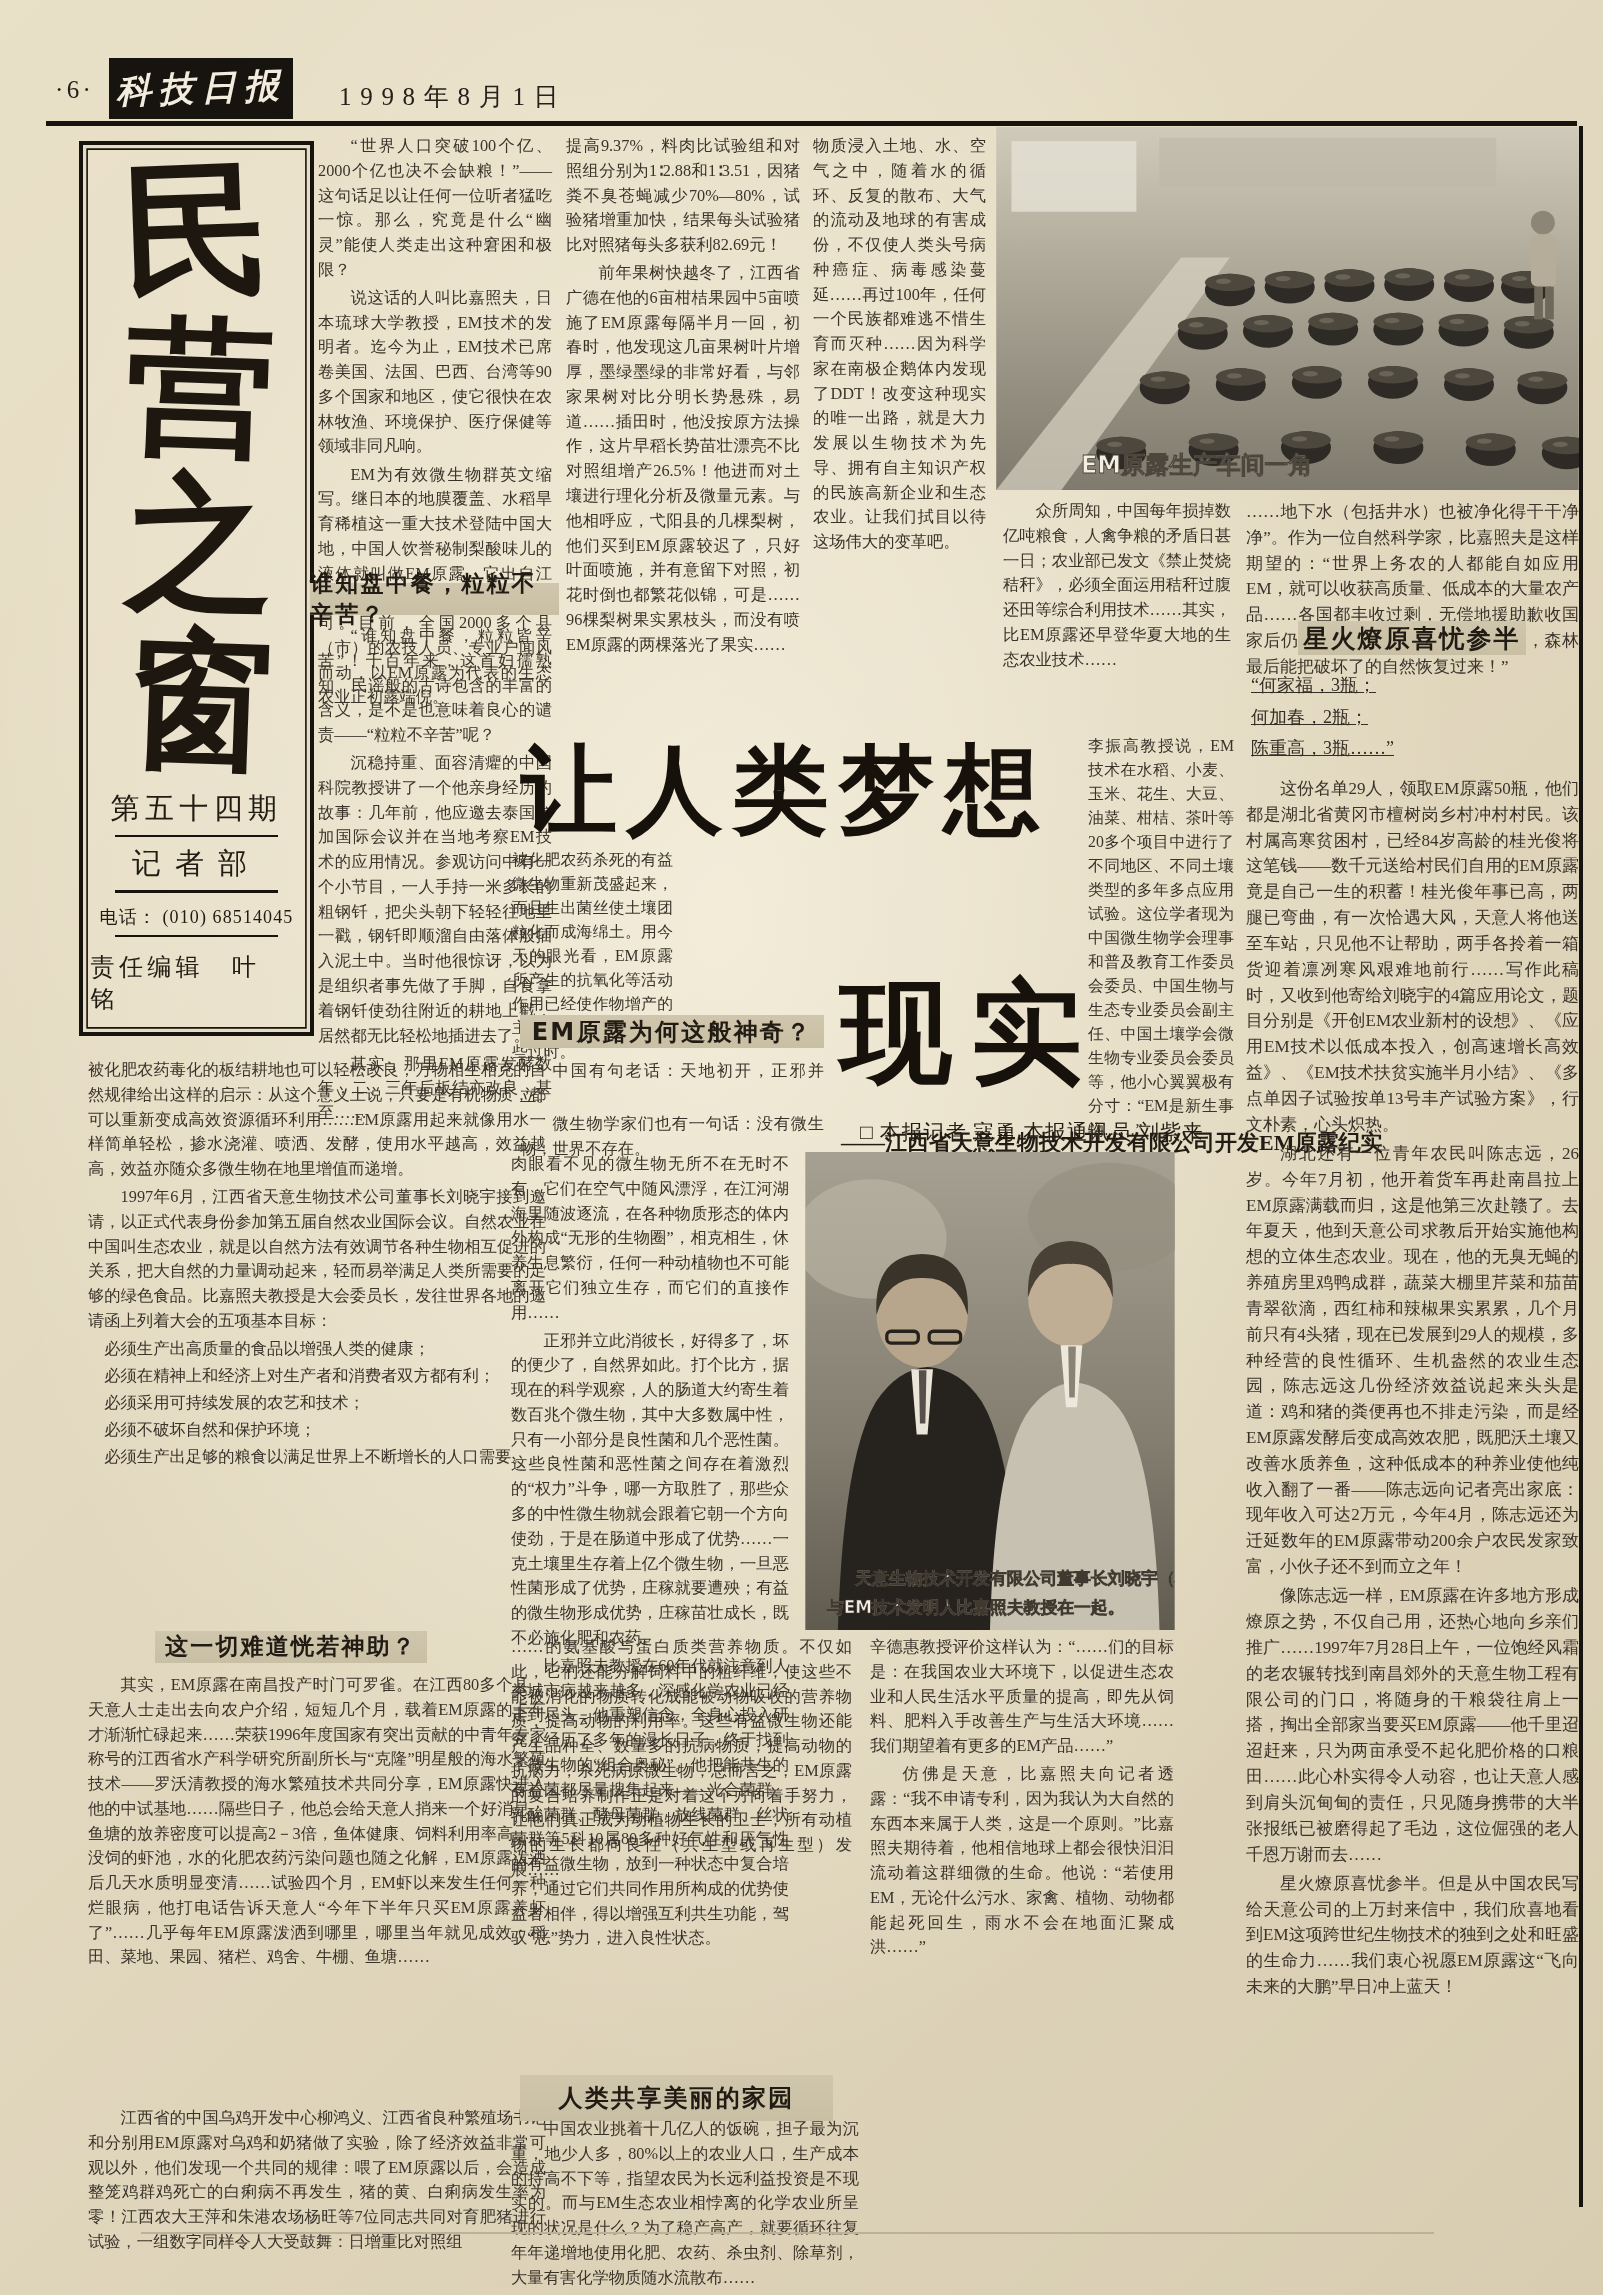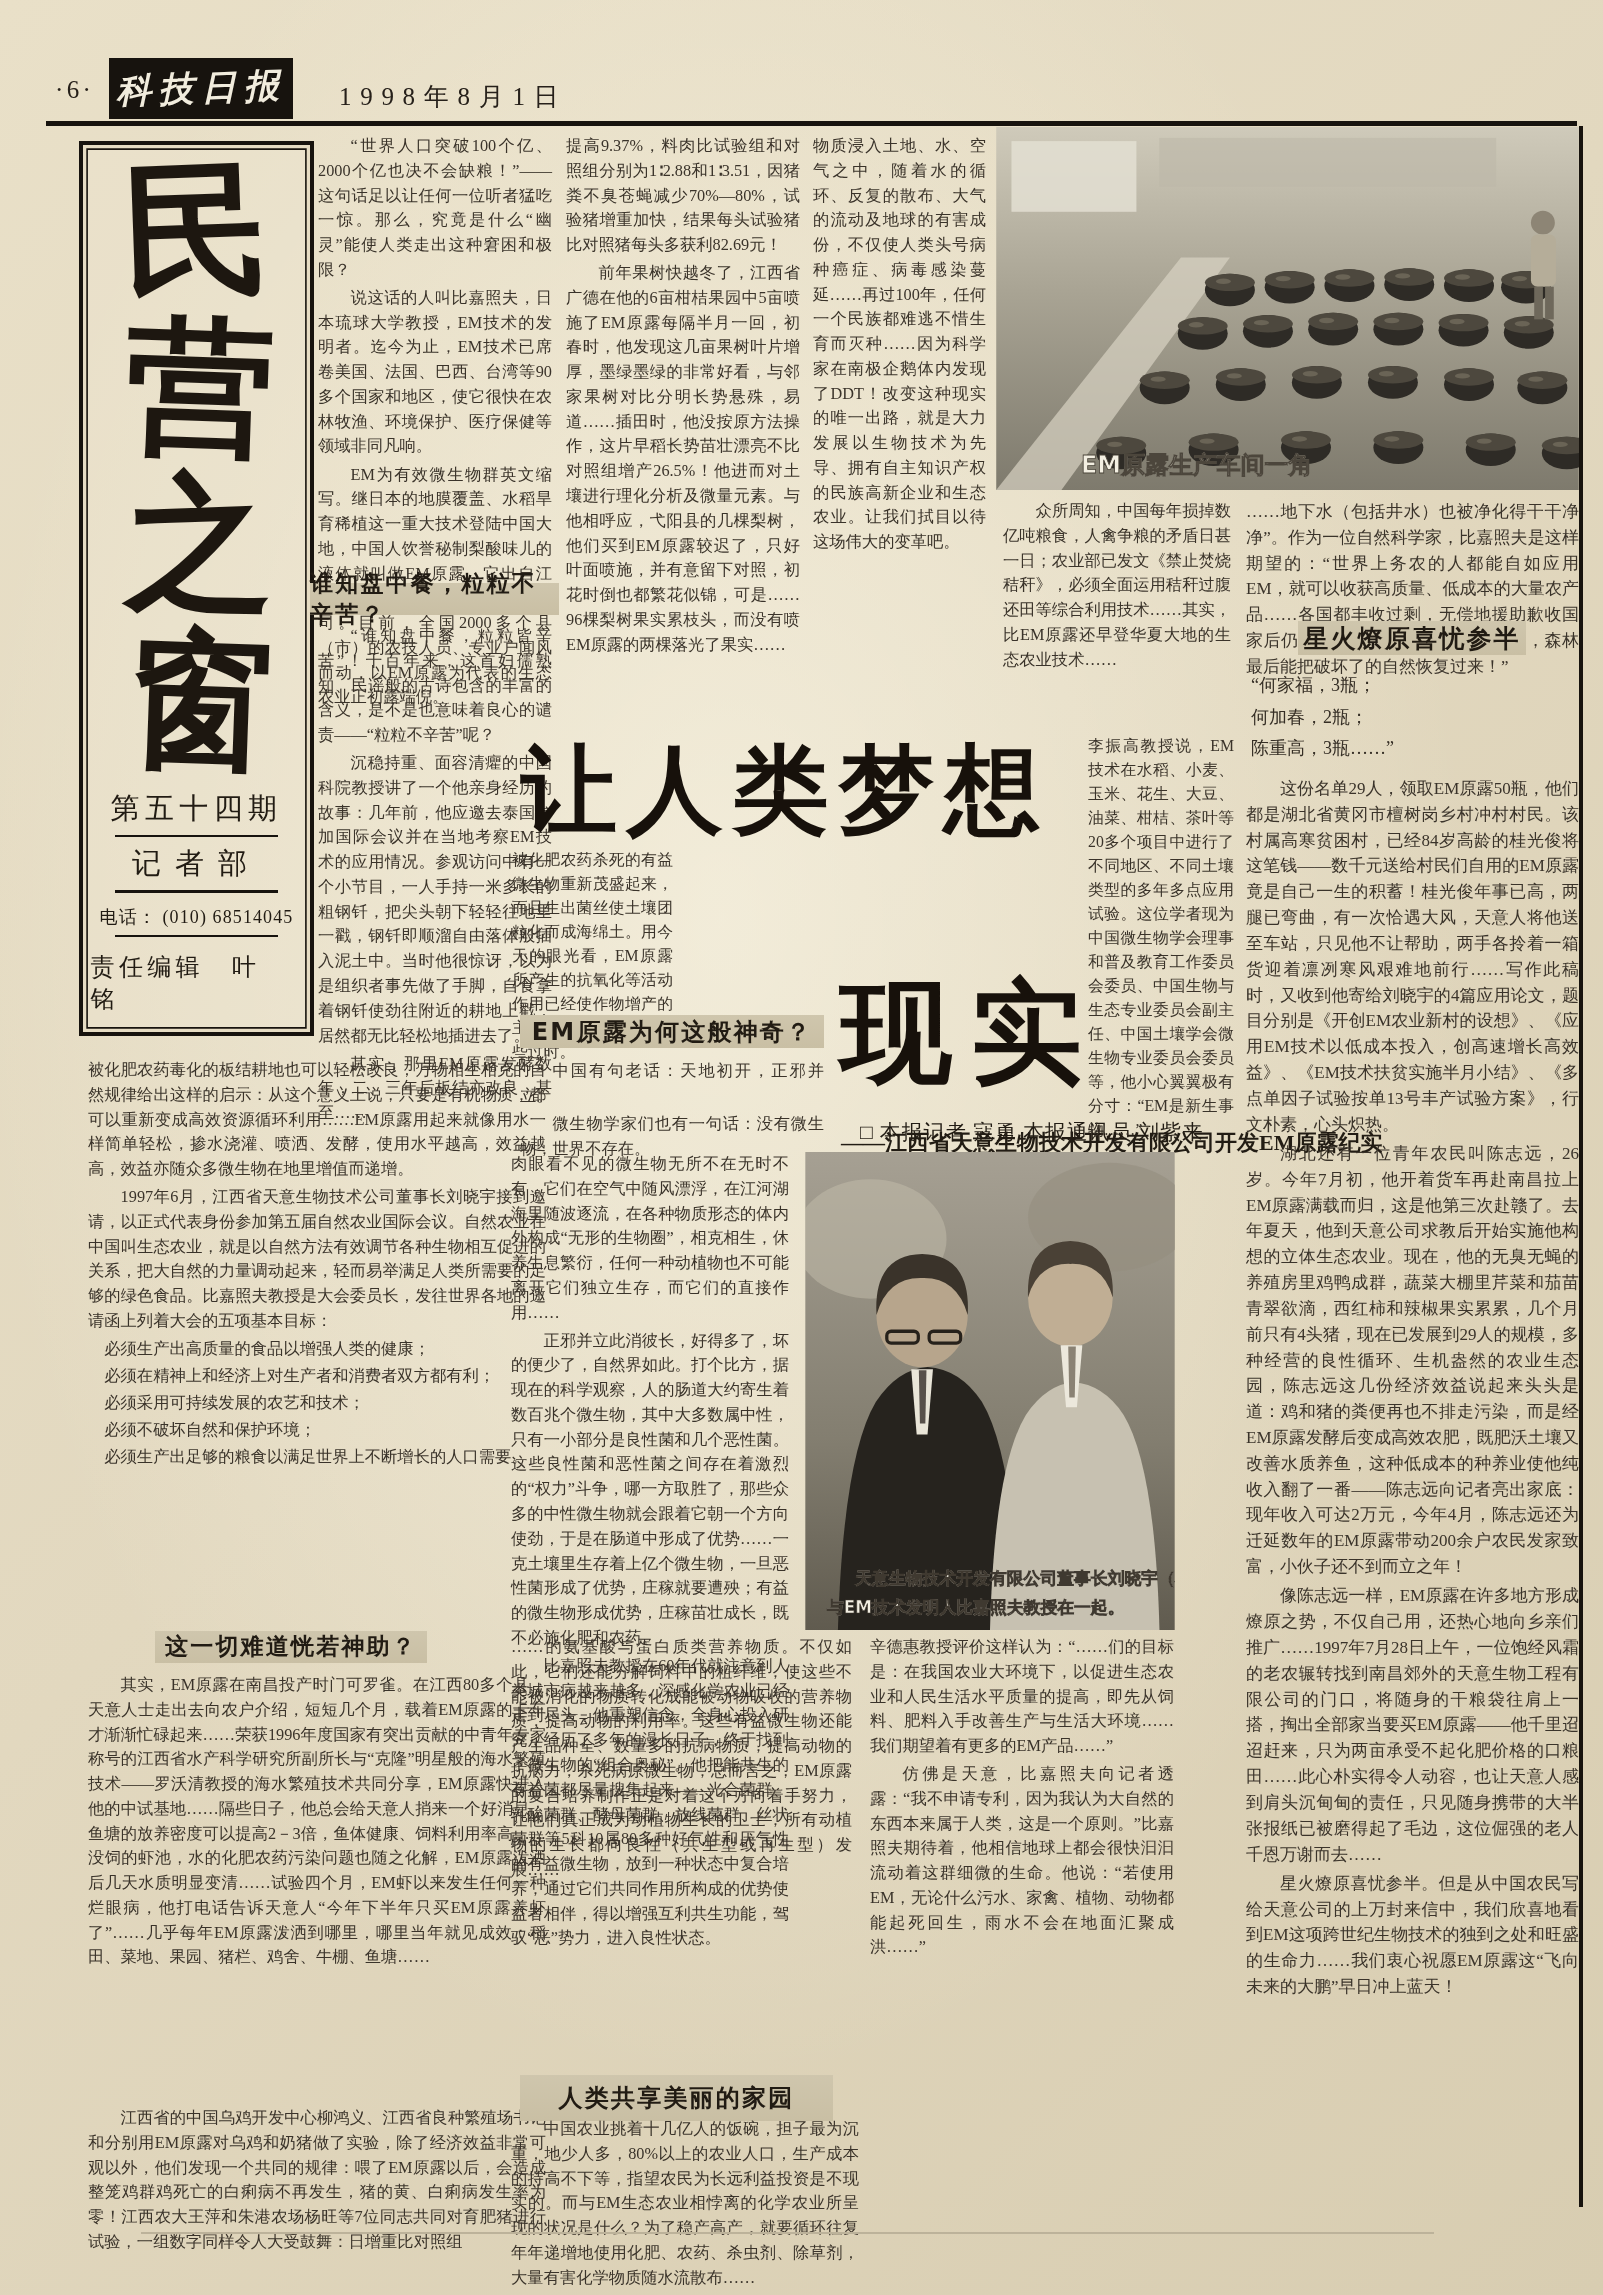--- a/index.html
+++ b/index.html
@@ -244,21 +244,21 @@
     <p class="noind">辛德惠教授评价这样认为：“……们的目标是：在我国农业大环境下，以促进生态农业和人民生活水平质量的提高，即先从饲料、肥料入手改善生产与生活大环境……我们期望着有更多的EM产品……”</p>
     <p>仿佛是天意，比嘉照夫向记者透露：“我不申请专利，因为我认为大自然的东西本来属于人类，这是一个原则。”比嘉照夫期待着，他相信地球上都会很快汩汩流动着这群细微的生命。他说：“若使用EM，无论什么污水、家禽、植物、动物都能起死回生，雨水不会在地面汇聚成洪……”</p>
   </div>
 
   <div class="abs col" style="left:1246px;top:499px;width:333px;height:115px;font-size:17px;">
     <p class="noind">……地下水（包括井水）也被净化得干干净净”。作为一位自然科学家，比嘉照夫是这样期望的：“世界上务农的人都能自如应用EM，就可以收获高质量、低成本的大量农产品……各国都丰收过剩，无偿地援助歉收国家后仍有结余，那就把土地还给森林，森林最后能把破坏了的自然恢复过来！”</p>
   </div>
 
   <div class="abs shade-head" style="left:1298px;top:621px;width:228px;height:34px;font-size:25px;">星火燎原喜忧参半</div>
 
-  <div class="abs poem" style="left:1251px;top:670px;width:326px;">
+  <div class="abs poem" style="left:1251px;top:670px;width:326px;text-decoration:underline;">
     <div>“何家福，3瓶；</div>
     <div>何加春，2瓶；</div>
     <div>陈重高，3瓶……”</div>
   </div>
 
   <div class="abs col" style="left:1246px;top:776px;width:333px;height:1429px;font-size:17px;">
     <p>这份名单29人，领取EM原露50瓶，他们都是湖北省黄冈市檀树岗乡村冲村村民。该村属高寒贫困村，已经84岁高龄的桂光俊将这笔钱——数千元送给村民们自用的EM原露竟是自己一生的积蓄！桂光俊年事已高，两腿已弯曲，有一次恰遇大风，天意人将他送至车站，只见他不让帮助，两手各拎着一箱货迎着凛冽寒风艰难地前行……写作此稿时，又收到他寄给刘晓宇的4篇应用论文，题目分别是《开创EM农业新村的设想》、《应用EM技术以低成本投入，创高速增长高效益》、《EM技术扶贫实施半月小结》、《多点单因子试验按单13号丰产试验方案》，行文朴素，心头炽热。</p>
     <p>湖北还有一位青年农民叫陈志远，26岁。今年7月初，他开着货车再赴南昌拉上EM原露满载而归，这是他第三次赴赣了。去年夏天，他到天意公司求教后开始实施他构想的立体生态农业。现在，他的无臭无蝇的养殖房里鸡鸭成群，蔬菜大棚里芹菜和茄苗青翠欲滴，西红柿和辣椒果实累累，几个月前只有4头猪，现在已发展到29人的规模，多种经营的良性循环、生机盎然的农业生态园，陈志远这几份经济效益说起来头头是道：鸡和猪的粪便再也不排走污染，而是经EM原露发酵后变成高效农肥，既肥沃土壤又改善水质养鱼，这种低成本的种养业使他纯收入翻了一番——陈志远向记者亮出家底：现年收入可达2万元，今年4月，陈志远还为迁延数年的EM原露带动200余户农民发家致富，小伙子还不到而立之年！</p>
     <p>像陈志远一样，EM原露在许多地方形成燎原之势，不仅自己用，还热心地向乡亲们推广……1997年7月28日上午，一位饱经风霜的老农辗转找到南昌郊外的天意生物工程有限公司的门口，将随身的干粮袋往肩上一搭，掏出全部家当要买EM原露——他千里迢迢赶来，只为两亩承受不起化肥价格的口粮田……此心朴实得令人动容，也让天意人感到肩头沉甸甸的责任，只见随身携带的大半张报纸已被磨得起了毛边，这位倔强的老人千恩万谢而去……</p>
     <p>星火燎原喜忧参半。但是从中国农民写给天意公司的上万封来信中，我们欣喜地看到EM这项跨世纪生物技术的独到之处和旺盛的生命力……我们衷心祝愿EM原露这“飞向未来的大鹏”早日冲上蓝天！</p>

